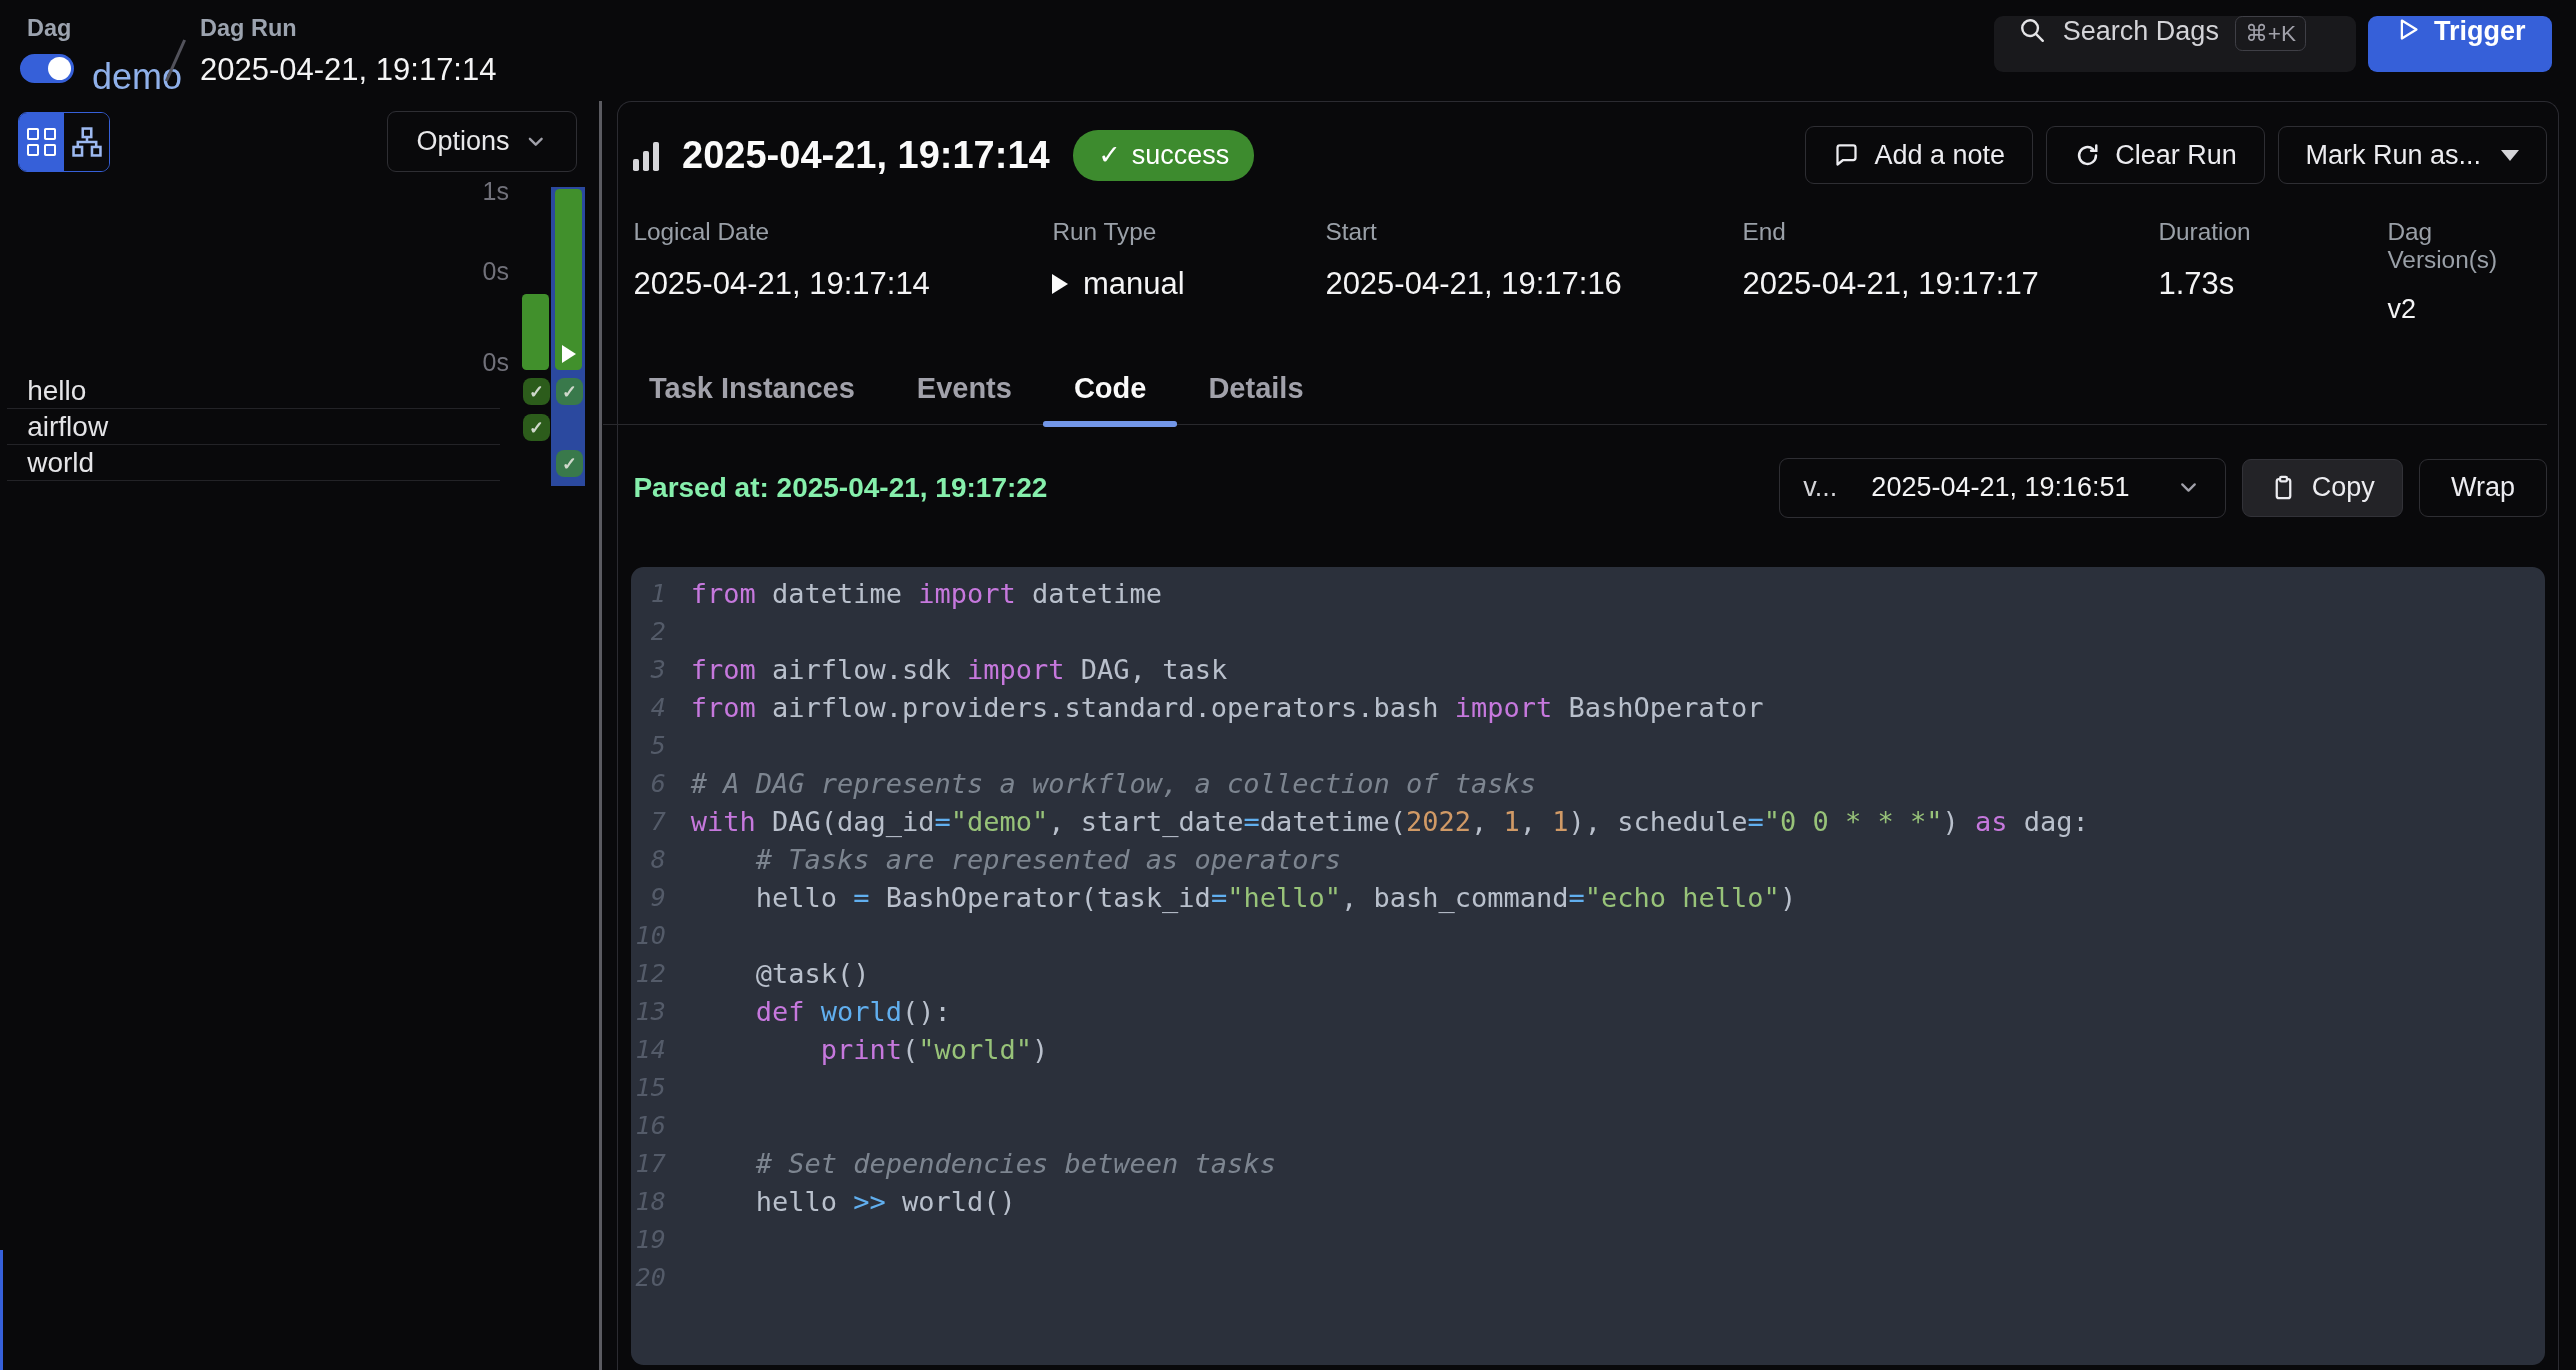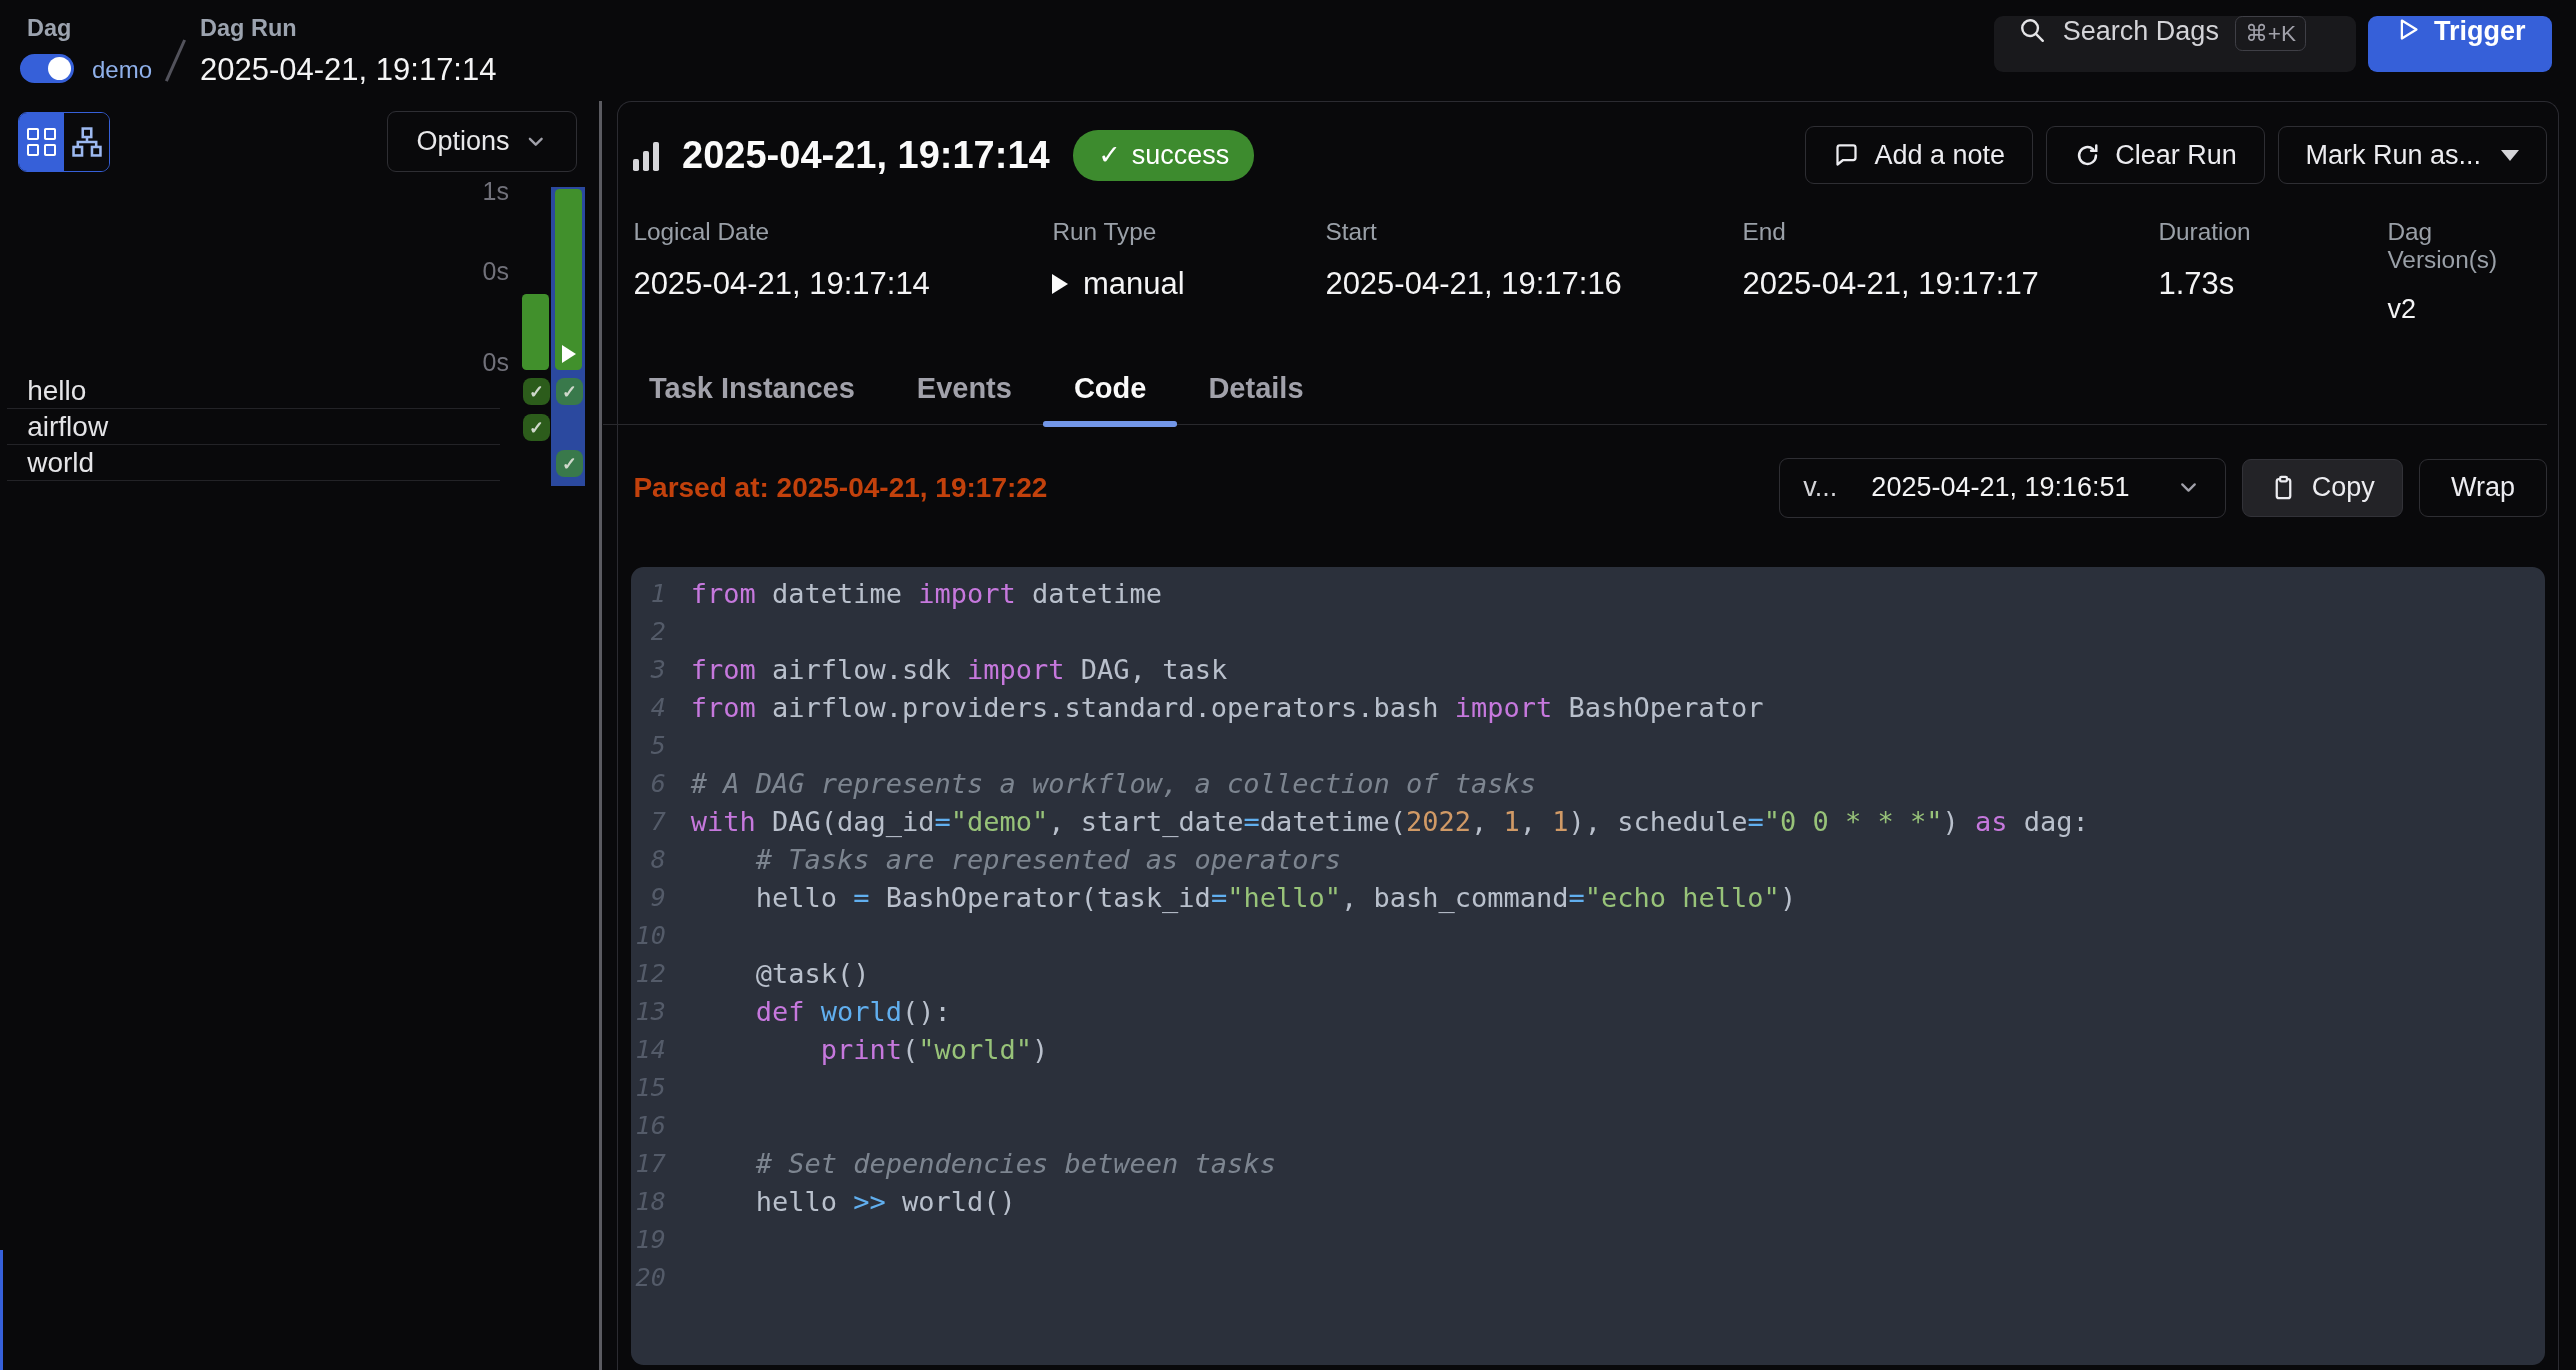--- a/index.html
+++ b/index.html
@@ -8,21 +8,21 @@
   .app { position:relative; width:2576px; height:980px; background:#09090b; color:#e4e4e7; }
 
   
   .topbar { position:absolute; left:0; top:0; width:2576px; height:101px; }
   .crumb-label { position:absolute; top:14.5px; font-size:23.5px; font-weight:700; color:#9ca3af; }
   .lbl-dag { left:27px; }
   .lbl-dagrun { left:200px; }
   .toggle { position:absolute; left:20px; top:54px; width:54px; height:29px; border-radius:14.5px;
             background:#3660d9; cursor:pointer; }
   .toggle .knob { position:absolute; right:2.7px; top:2.7px; width:23.5px; height:23.5px; border-radius:50%; background:#ffffff; }
-  .dag-link { position:absolute; left:92px; top:56px; font-size:24px; color:#8fb0ea; cursor:pointer; }
+  .dag-link { position:absolute; left:92px; top:56px; font-size:36px; color:#8fb0ea; cursor:pointer; }
   .crumb-slash { position:absolute; left:174px; top:38px; width:2.7px; height:45px; background:#52525b; transform:rotate(24deg); }
   .dagrun-value { position:absolute; left:200px; top:52px; font-size:31px; color:#f4f4f5; }
 
   .searchbox { position:absolute; left:1994px; top:16.3px; width:362px; height:56px; background:#19191c;
                border-radius:9px; display:flex; align-items:flex-start; gap:16.3px; padding:0 23.5px; cursor:pointer; }
   .searchbox .stext { font-size:27px; color:#d4d4d8; }
   .kbd { font-size:22.6px; color:#a1a1aa; border:1.8px solid #3f3f46; border-radius:7.2px; padding:2.7px 9px; }
   .trigger-btn { position:absolute; left:2368px; top:16.3px; width:184px; height:56px; background:#3660d9;
                  border-radius:9px; display:flex; align-items:flex-start; justify-content:center; gap:12.7px;
                  color:#ffffff; font-size:27px; font-weight:600; cursor:pointer; border:none; }
@@ -92,21 +92,21 @@
   .tabs-row { position:absolute; left:-15.4px; top:251px; right:11px; height:72px; border-bottom:1.8px solid #29292d;
               display:flex; padding-left:15.4px; }
   .tab { position:relative; padding:0 31px; display:flex; align-items:center; font-size:29px; font-weight:600;
          color:#a1a1aa; cursor:pointer; }
   .tab.active { color:#fafafa; }
   .tab.active::after { content:""; position:absolute; left:0; right:0; bottom:-2.7px; height:5.4px;
                        border-radius:2.7px; background:#7296e8; }
 
   .parsed-row { position:absolute; left:15.4px; top:351px; right:11px; height:69px;
                 display:flex; align-items:center; justify-content:space-between; }
-  .parsed-at { font-size:28px; font-weight:700; color:#c2410c; }
+  .parsed-at { font-size:28px; font-weight:700; color:#86efac; }
   .code-controls { display:flex; gap:16.3px; align-items:center; }
   .version-select { width:447px; height:60px; border:1.8px solid #2e2e33; border-radius:9px; display:flex;
                     align-items:center; padding:0 23.5px; cursor:pointer; background:transparent; }
   .ver-trunc { font-size:27px; color:#d4d4d8; }
   .ver-date { font-size:27px; color:#f4f4f5; margin-left:34px; }
   .version-select svg { margin-left:auto; }
   .copy-btn { background:#232327; border:1.8px solid #323238; }
   .wrap-btn { padding:0 31px; }
 
   .code-card { position:absolute; left:12.7px; top:465px; right:12.7px; bottom:5.4px; background:#2b303b;

